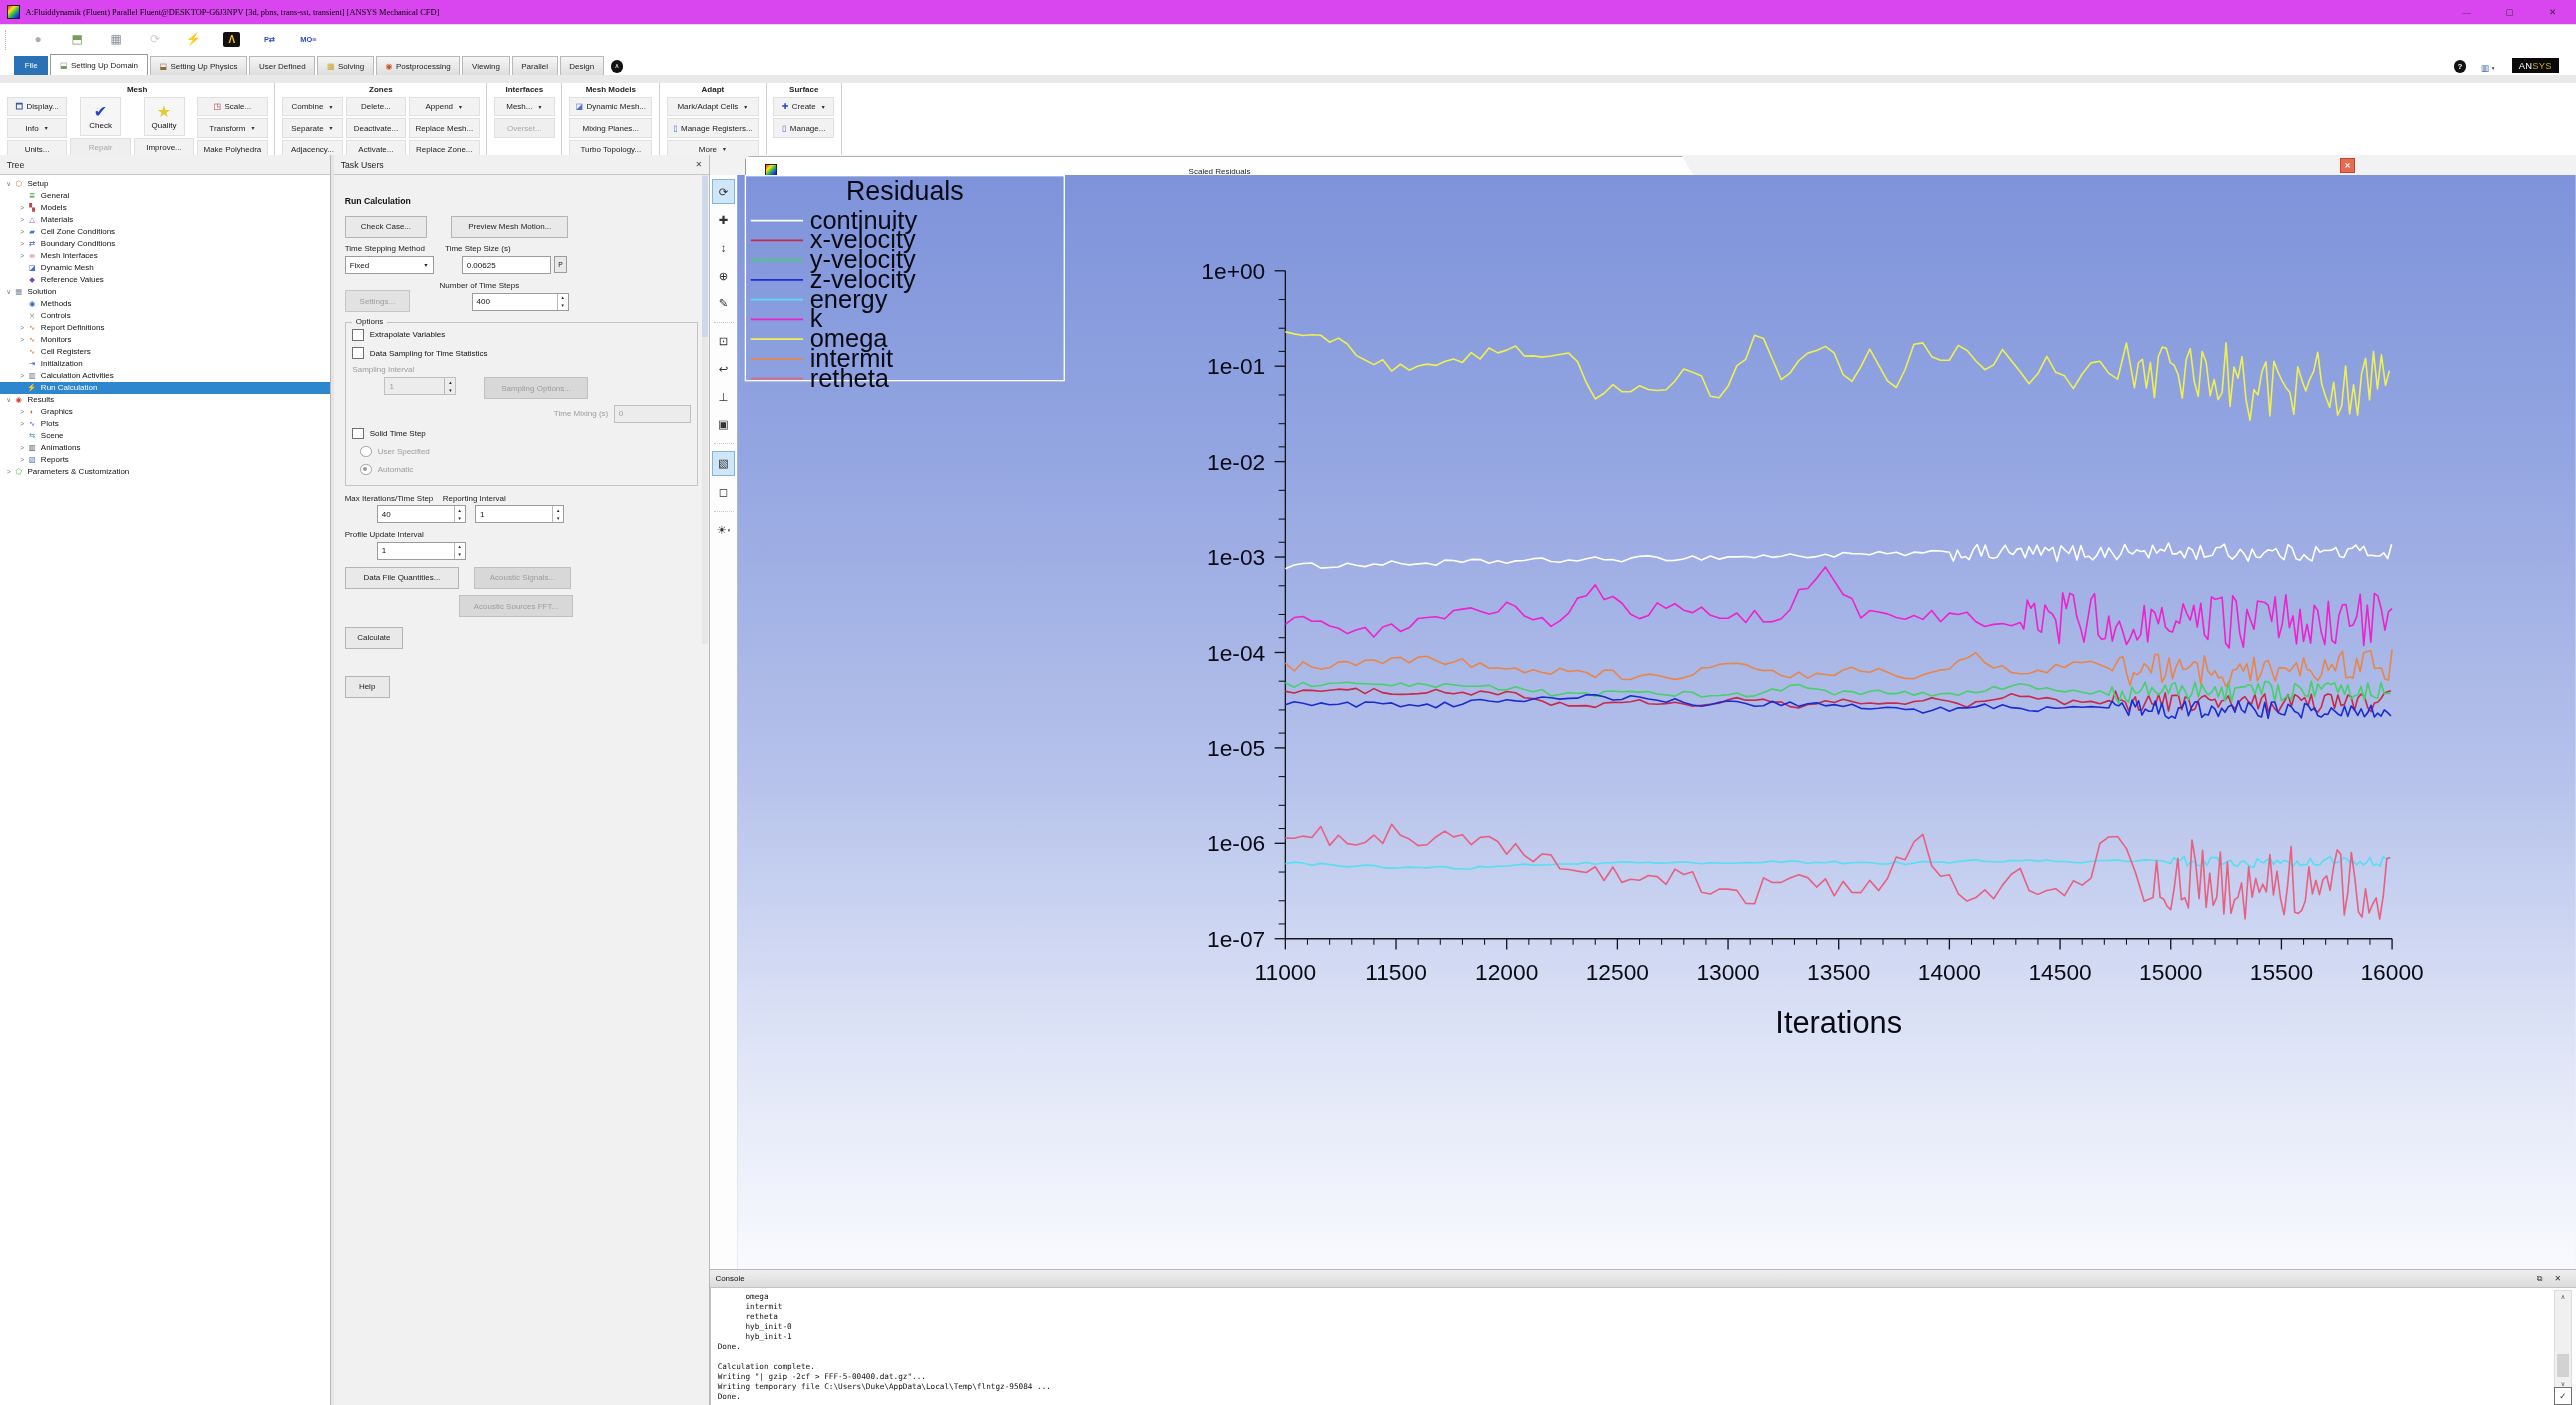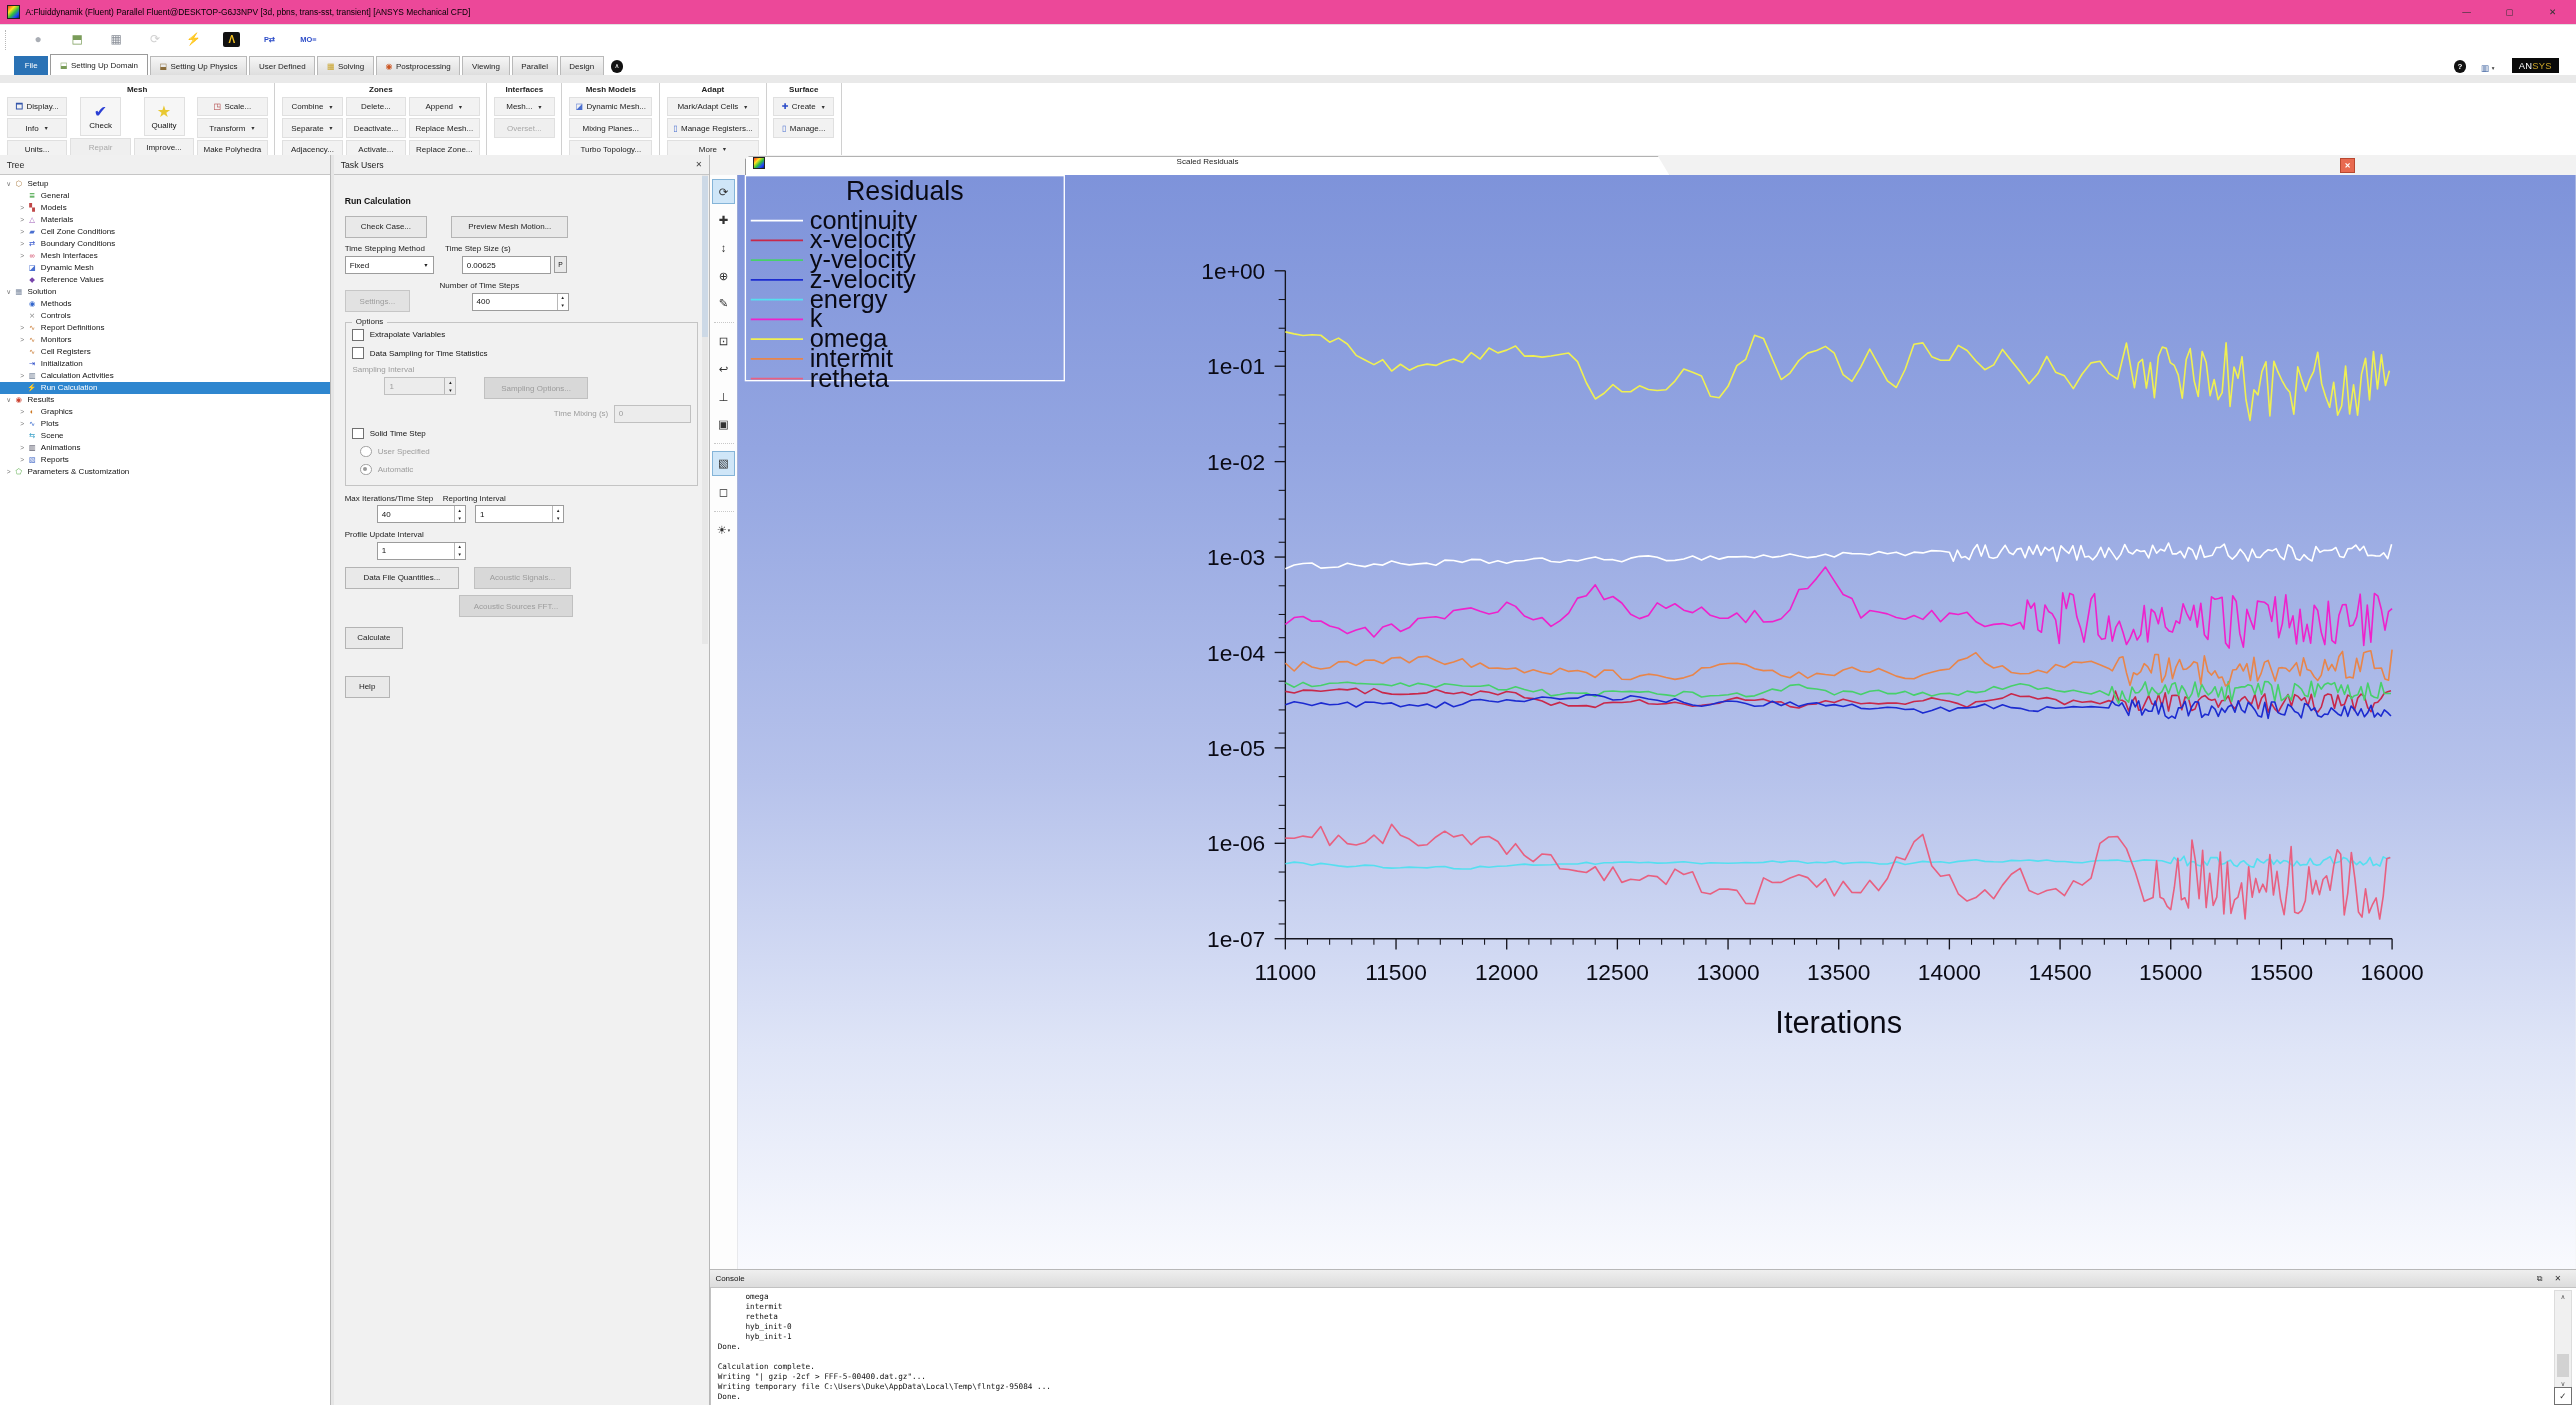--- a/index.html
+++ b/index.html
@@ -1,19 +1,19 @@
 <!DOCTYPE html>
 <html style="font-size:10.7px"><head>
 <meta charset="utf-8">
 <style>
   html,body{margin:0;padding:0;background:#d8d8d8;}
   #app{position:relative;width:2576px;height:1406px;background:#e9e9e9;overflow:hidden;
        font-family:"Liberation Sans",sans-serif;font-size:8px;color:#111;}
   
-  .titlebar{position:absolute;left:0;top:0;width:100%;height:24px;background:#ec4899;border-bottom:0.7px solid #e2e2e2;display:flex;align-items:center;}
+  .titlebar{position:absolute;left:0;top:0;width:100%;height:24px;background:#d946ef;border-bottom:0.7px solid #e2e2e2;display:flex;align-items:center;font-family:Liberation Serif, serif;}
   .fluent-logo{width:11.4px;height:11.4px;margin:0 5.4px 0 6.7px;border:0.7px solid #222;
     background:linear-gradient(135deg,#ff3020 0%,#ffe020 30%,#30c040 55%,#2040ff 80%,#102080 100%);flex:0 0 auto;}
   .title-text{font-size:8.4px;color:#000;white-space:nowrap;}
   .win-controls{margin-left:auto;display:flex;align-items:center;gap:31px;padding-right:17.4px;}
   .win-btn{font-size:8.7px;color:#333;width:12px;text-align:center;cursor:default;}
   
   .qat{position:absolute;left:0;top:25px;width:100%;height:29px;background:#ffffff;display:flex;align-items:center;}
   .qat-handle{width:2.7px;height:20px;margin-left:5.4px;border-left:1.3px dotted #b8b8b8;}
   .qat-icon{width:20px;height:17.4px;margin-left:19px;display:flex;align-items:center;justify-content:center;font-size:12px;}
   .qat-icon.badge{background:#111;color:#f2c020;font-weight:bold;border-radius:2px;height:14.7px;width:17.4px;font-size:10px;}
@@ -81,21 +81,21 @@
   .groupbox{border:0.7px solid #c4c4c4;margin:9.4px 0 8px 0;padding:6.7px 6.7px 8px 6.7px;position:relative;}
   .groupbox .gb-label{position:absolute;top:-5.4px;left:6.7px;background:#f1f1f1;padding:0 3.4px;color:#222;}
   .cb{width:9.4px;height:9.4px;border:0.7px solid #707070;background:#fff;margin-right:6px;flex:0 0 auto;}
   .radio{width:9.4px;height:9.4px;border:0.7px solid #a0a0a0;border-radius:50%;background:#fff;margin-right:6px;position:relative;flex:0 0 auto;}
   .radio.on::after{content:"";position:absolute;left:2px;top:2px;width:4px;height:4px;border-radius:50%;background:#9a9a9a;}
   .cbrow{display:flex;align-items:center;margin-bottom:6.7px;}
   
   .gfx{position:absolute;left:710px;top:0;width:1866px;height:1250px;background:#f2f2f2;}
   .gfx-tabstrip{position:absolute;left:0;top:0;width:100%;height:20px;background:#f2f2f2;}
   .gfx-tab{position:absolute;left:35px;top:1.3px;width:909px;height:19px;background:#ffffff;border:0.7px solid #9a9a9a;border-bottom:none;
-    clip-path:polygon(0 100%,0 2.7px,4px 0,calc(100% - 12px) 0,100% 100%);display:flex;align-items:flex-start;padding:0 7px;}
+    clip-path:polygon(0 100%,0 2.7px,4px 0,calc(100% - 12px) 0,100% 100%);display:flex;align-items:flex-end;padding:0 19px;}
   .gfx-tab .fluent-logo{margin:0 5.4px 0 0;}
   .gfx-tab-title{position:absolute;left:0;right:0;text-align:center;font-size:8px;color:#222;}
   .gfx-tab-close{position:absolute;right:17.4px;top:2.7px;width:13.4px;height:13.4px;background:#e86a50;border:0.7px solid #b84830;color:#fff;
     display:flex;align-items:center;justify-content:center;font-size:7.4px;font-weight:bold;}
   .gfx-main{position:absolute;left:0;top:20px;width:100%;height:1094px;}
   .gfx-toolbar{position:absolute;left:0;top:0;width:27px;height:100%;background:#fdfdfd;border-right:0.7px solid #cccccc;display:flex;flex-direction:column;align-items:center;padding-top:4px;}
   .gtool{width:21.4px;height:23px;display:flex;align-items:center;justify-content:center;font-size:11.4px;color:#333;margin-bottom:4.7px;}
   .gtool.active{background:#cfe6f8;border:0.7px solid #84b4d8;}
   .gtool-sep{width:20px;border-top:1.3px dotted #c8c8c8;margin:2.7px 0 6.7px 0;}
   .gtool .ddm{font-size:4.7px;margin-left:0.7px;}

